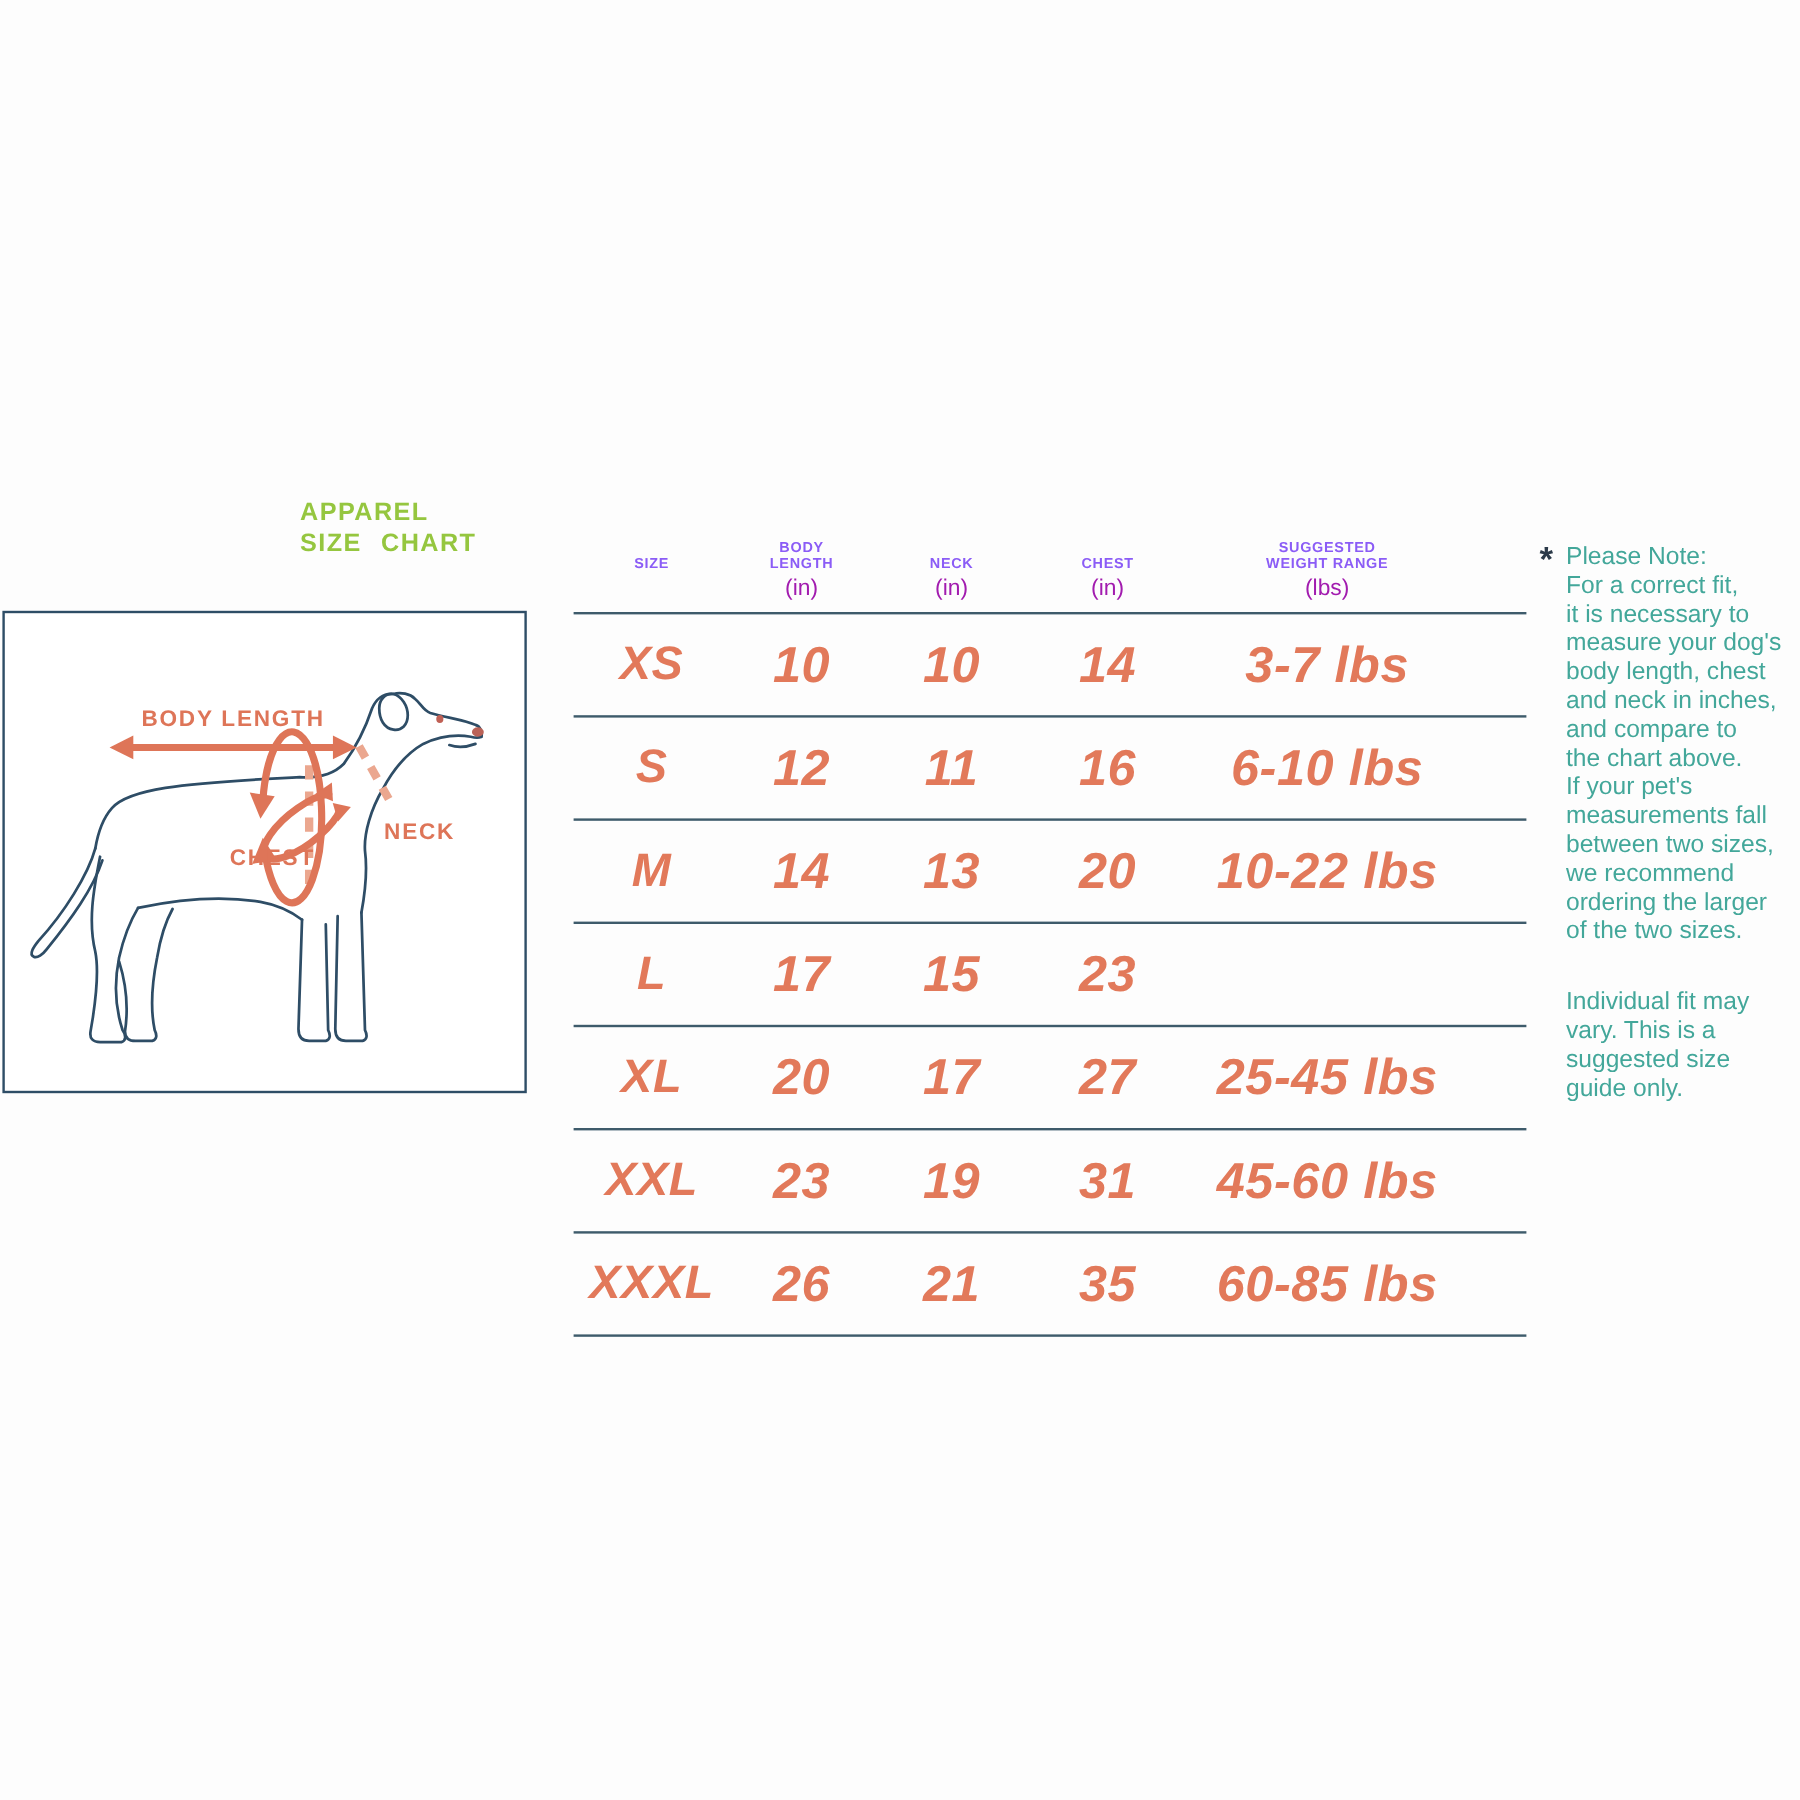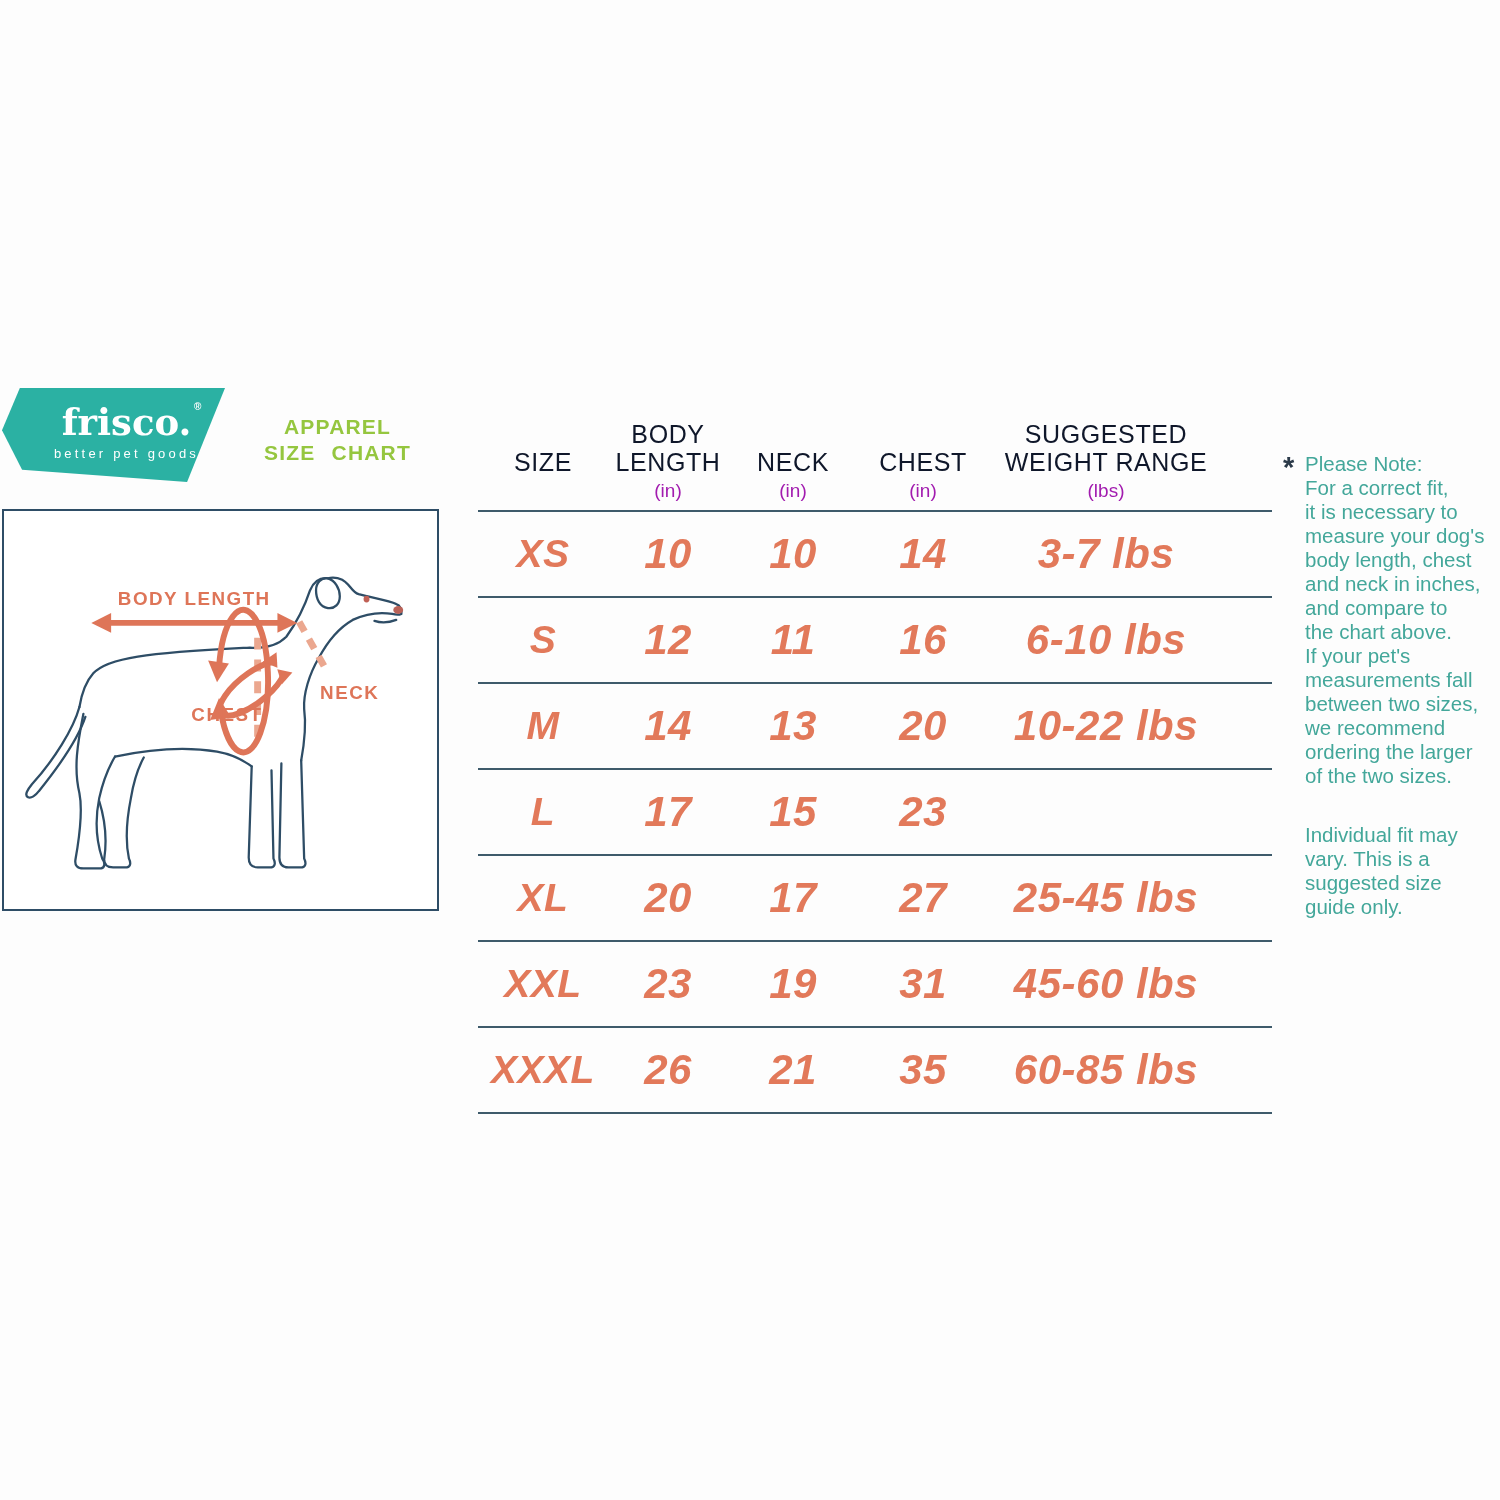--- a/index.html
+++ b/index.html
@@ -44,21 +44,21 @@
     color: #ffffff;
     margin-top: 5px;
     white-space: nowrap;
   }
 
   
   .chart-title {
     position: absolute;
     left: 250px; top: 414px;
     width: 175px;
-    text-align: center;
+    text-align: left;
     color: #95C63F;
     font-weight: bold;
     font-size: 21px;
     letter-spacing: 1.2px;
     line-height: 1.22;
   }
   .chart-title .line2 { word-spacing: 9px; }
 
   
   .dog-box {
@@ -88,23 +88,23 @@
     grid-template-columns: 130px 120px 130px 130px 284px;
     align-items: center;
   }
   .t-head { height: 98px; align-items: end; }
   .t-head .th {
     display: flex; flex-direction: column;
     justify-content: flex-end; align-items: center;
     height: 98px; padding-bottom: 8px;
   }
   .th-caps {
-    color: #0f172a;
-    font-weight: normal;
-    font-size: 25px;
+    color: #8b5cf6;
+    font-weight: bold;
+    font-size: 12px;
     line-height: 1.1;
     letter-spacing: 0.6px;
     text-align: center;
     white-space: pre-line;
   }
   .th-unit {
     color: #a21caf;
     font-size: 19px;
     height: 26px;
     display: flex; align-items: flex-end; justify-content: center;
@@ -144,26 +144,20 @@
     line-height: 24px;
     white-space: pre-line;
   }
   .note p + p { margin-top: 35px; }
 </style>
 </head>
 <body>
 
 <div class="page">
 
-  <div class="logo">
-    <div class="logo-name">
-      <span>frisco.</span><span class="logo-reg">®</span>
-    </div>
-    <div class="logo-tagline">better pet goods</div>
-  </div>
 
   <div class="chart-title">
     <div class="line1">APPAREL</div>
     <div class="line2">SIZE CHART</div>
   </div>
 
   <div class="dog-box">
     <svg viewBox="0 0 437 402">
 
       <g fill="none" stroke="#2E4D66" stroke-width="2.3" stroke-linecap="round" stroke-linejoin="round">

